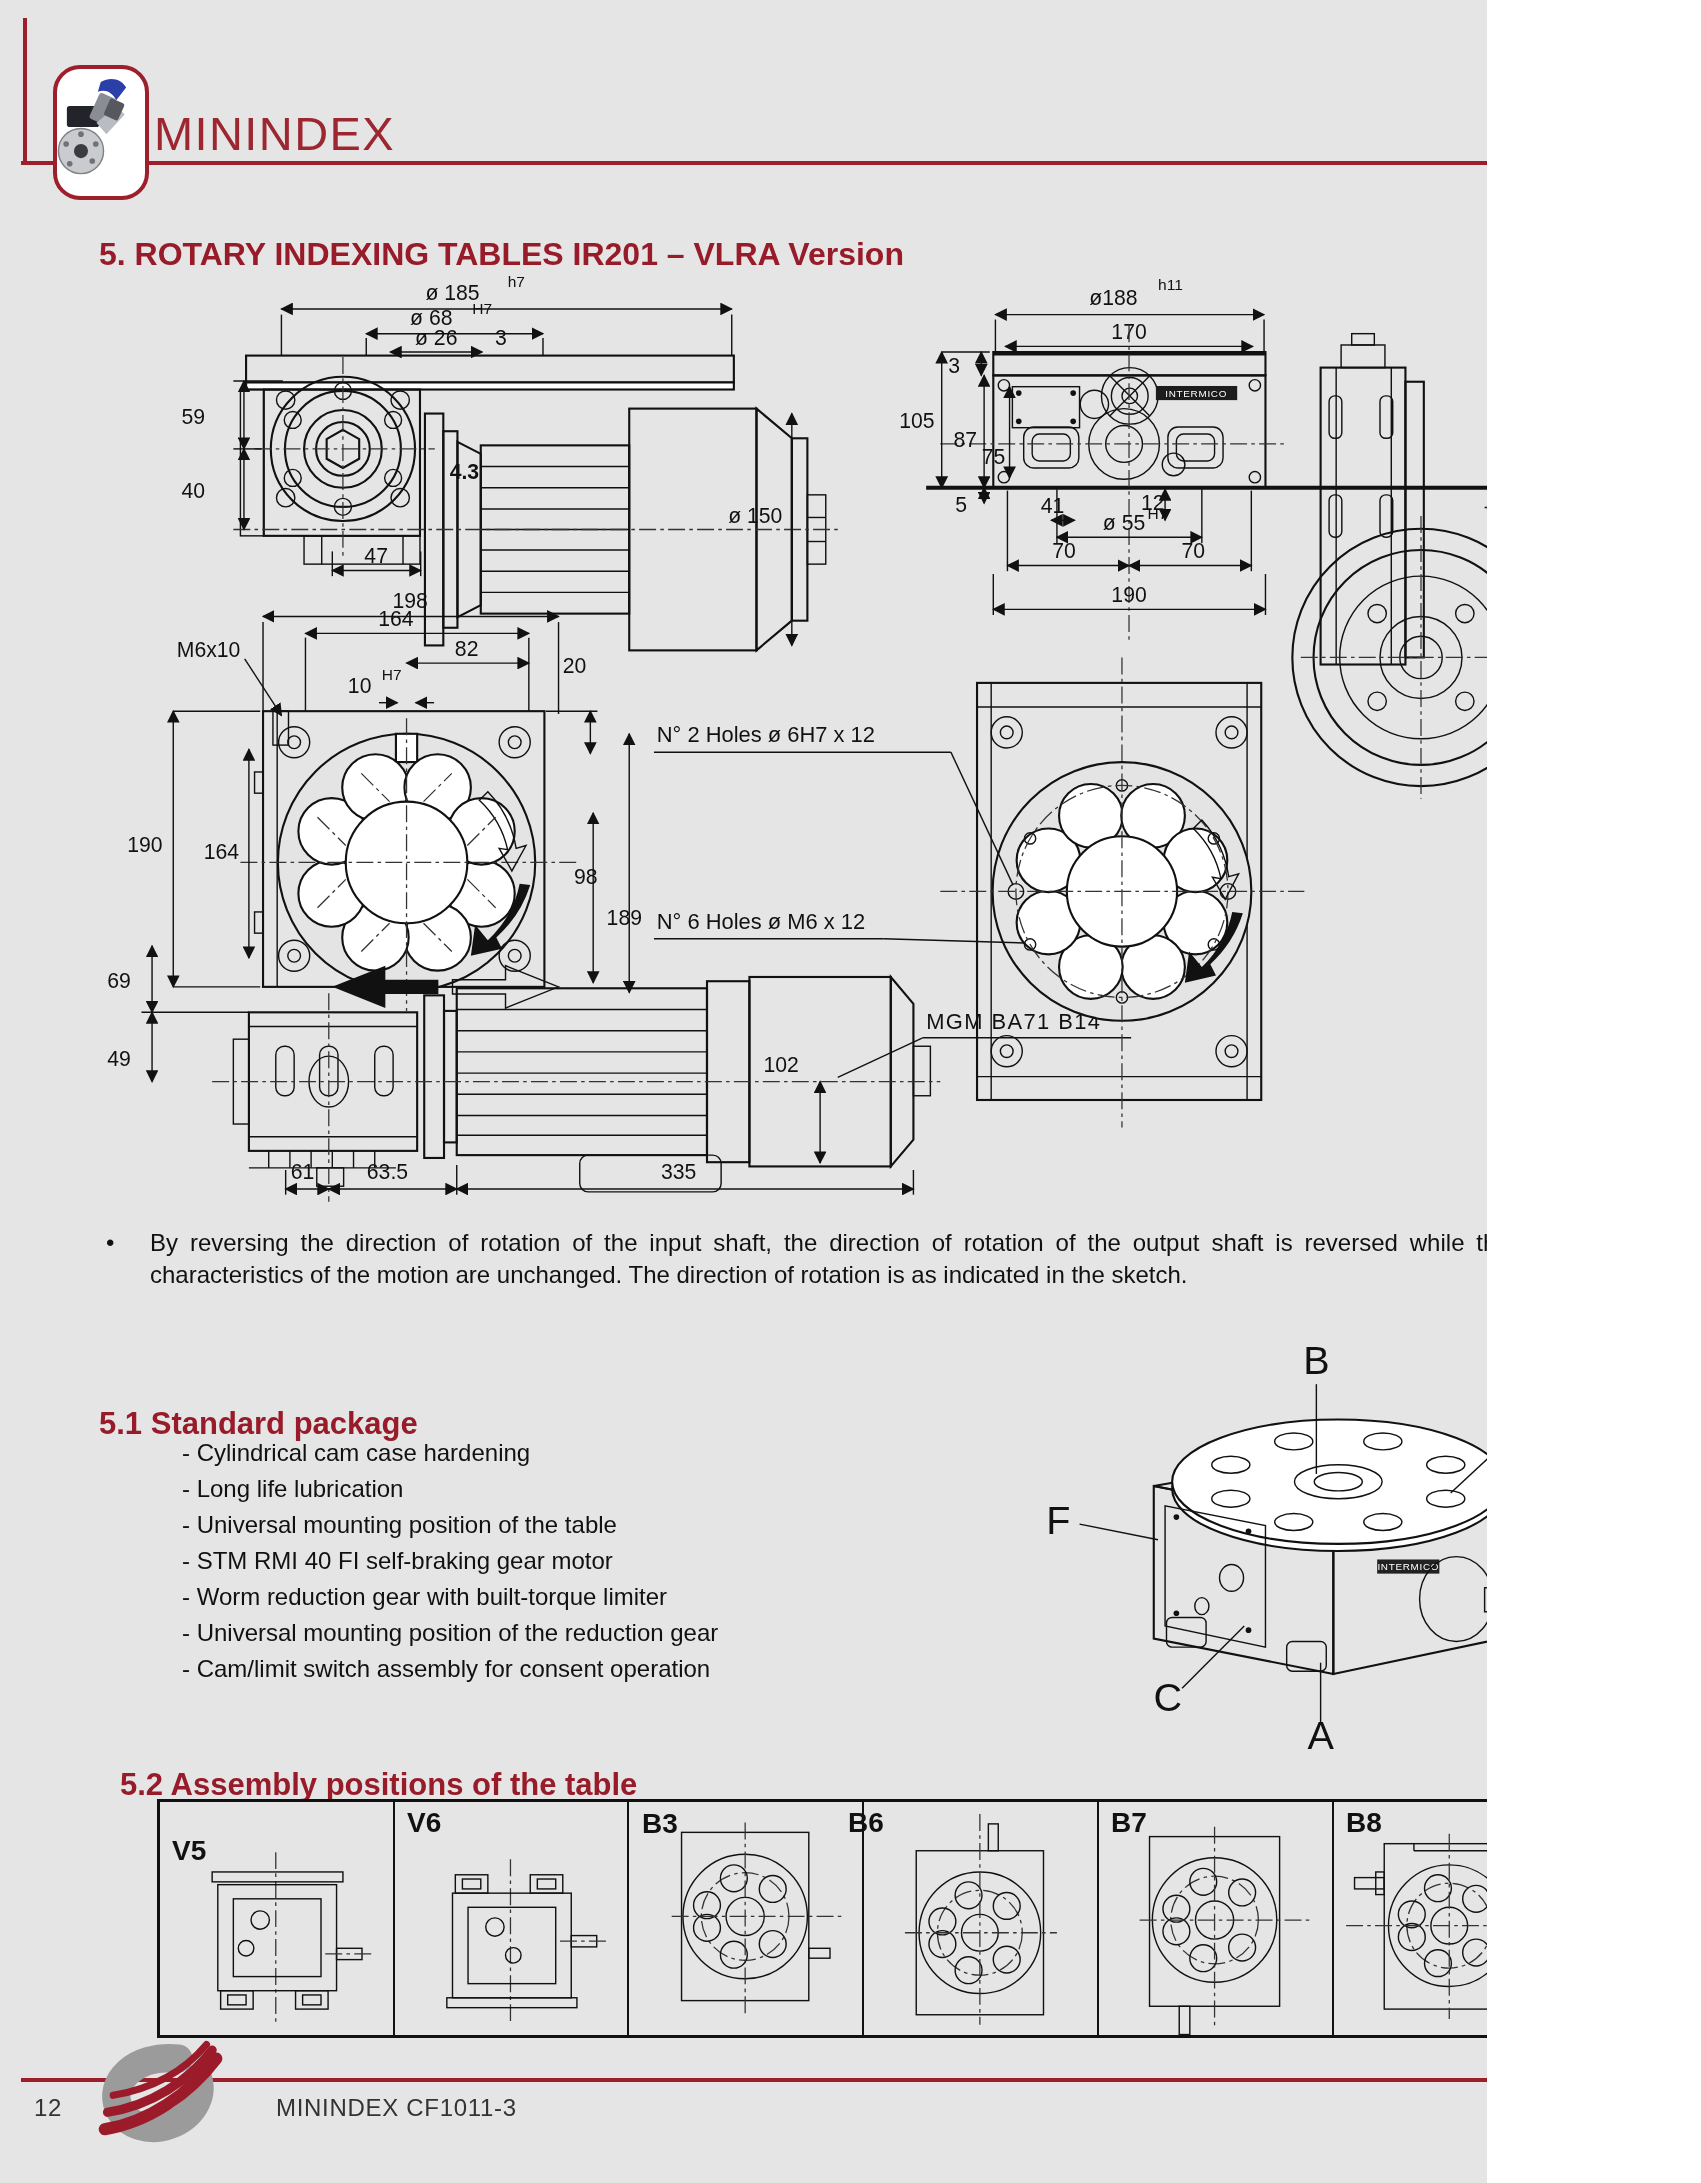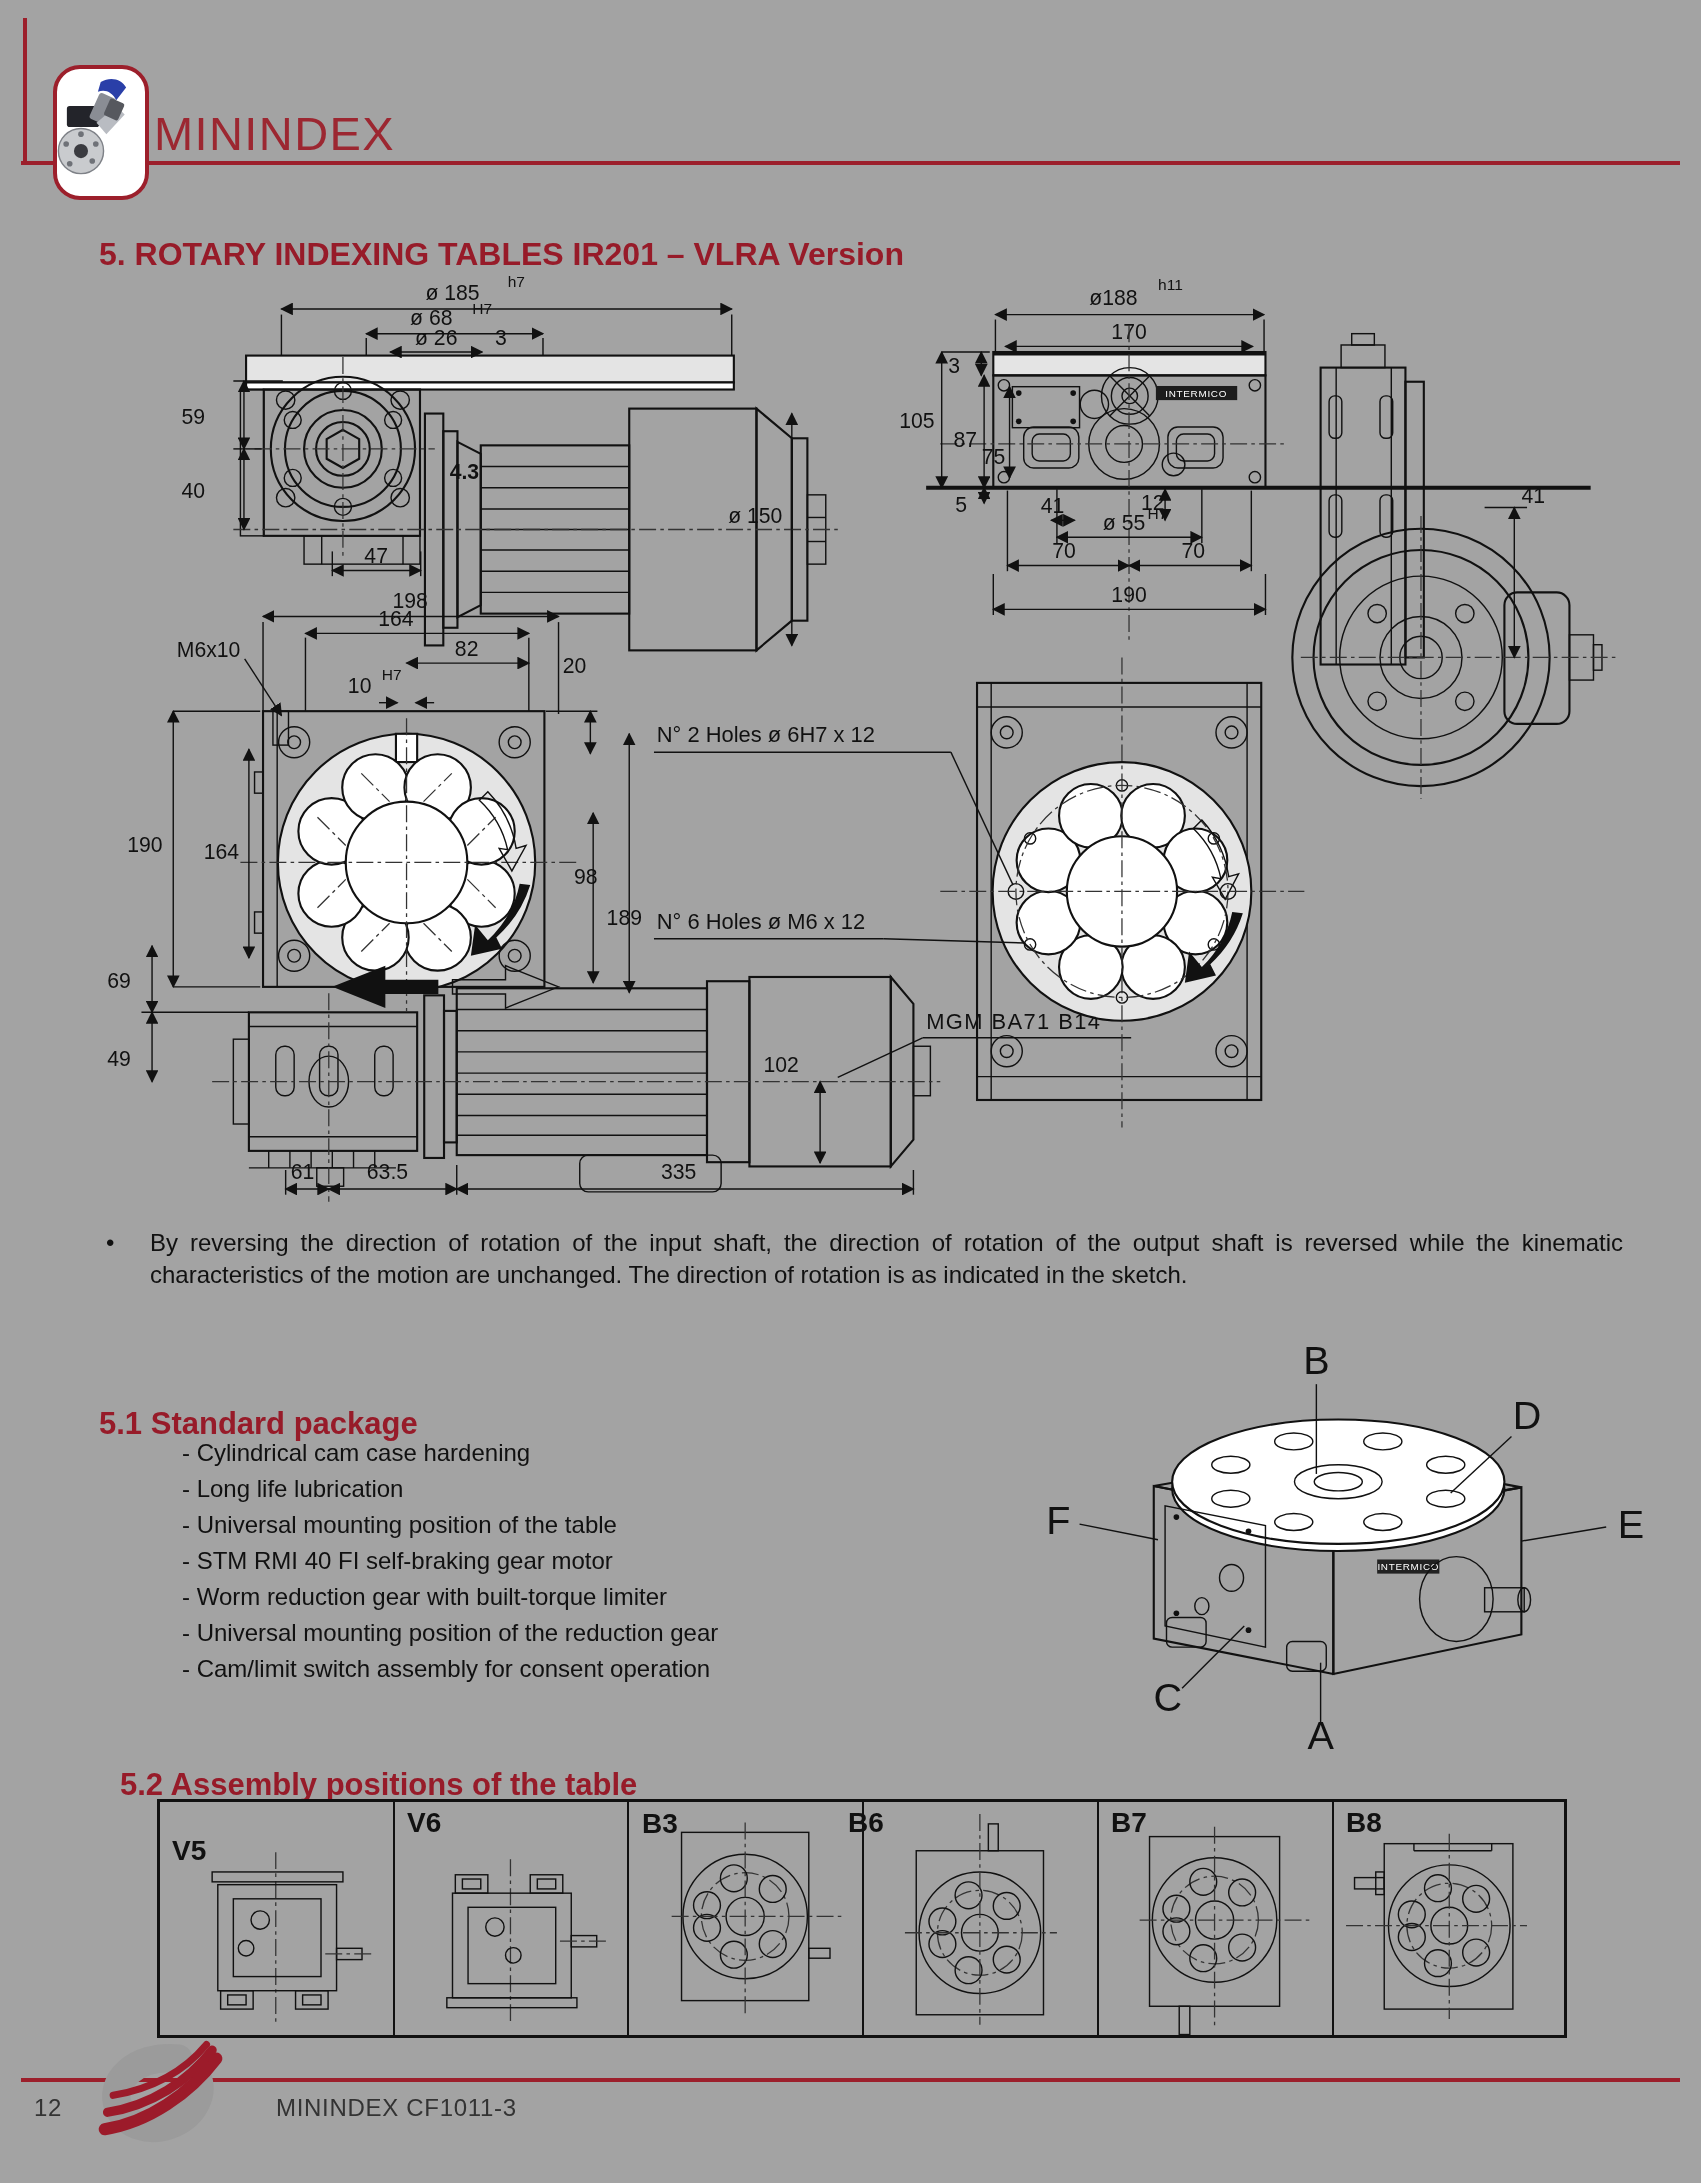--- a/index.html
+++ b/index.html
@@ -1,16 +1,16 @@
 <!DOCTYPE html>
 <html style="font-size:11.3px"><head>
 <meta charset="utf-8">
 <style>
   html,body{margin:0;padding:0;background:#fff;}
-  .page{position:relative;width:1701px;height:2183px;background:#a3a3a3;overflow:hidden;
+  .page{position:relative;width:1487px;height:2183px;background:#e5e5e5;overflow:hidden;
         font-family:"Liberation Sans",sans-serif;color:#111;text-decoration:underline;}
   .abs{position:absolute;}
   .accent-rule{background:#9C1F2B;}
   .brand{font-size:47px;letter-spacing:1.4px;color:#9C2731;}
   .h-red{color:#971B29;font-weight:bold;margin-top:15px;}
   .logo-box{left:53px;top:65px;width:88px;height:127px;border:4.2px solid #9C1F2B;
             border-radius:27px;background:#fff;z-index:4;}
   .sec-title{font-size:32px;}
   .bullet-par{font-size:24px;line-height:32px;text-align:justify;}
   .list-item{font-size:24px;line-height:36px;white-space:pre;}

